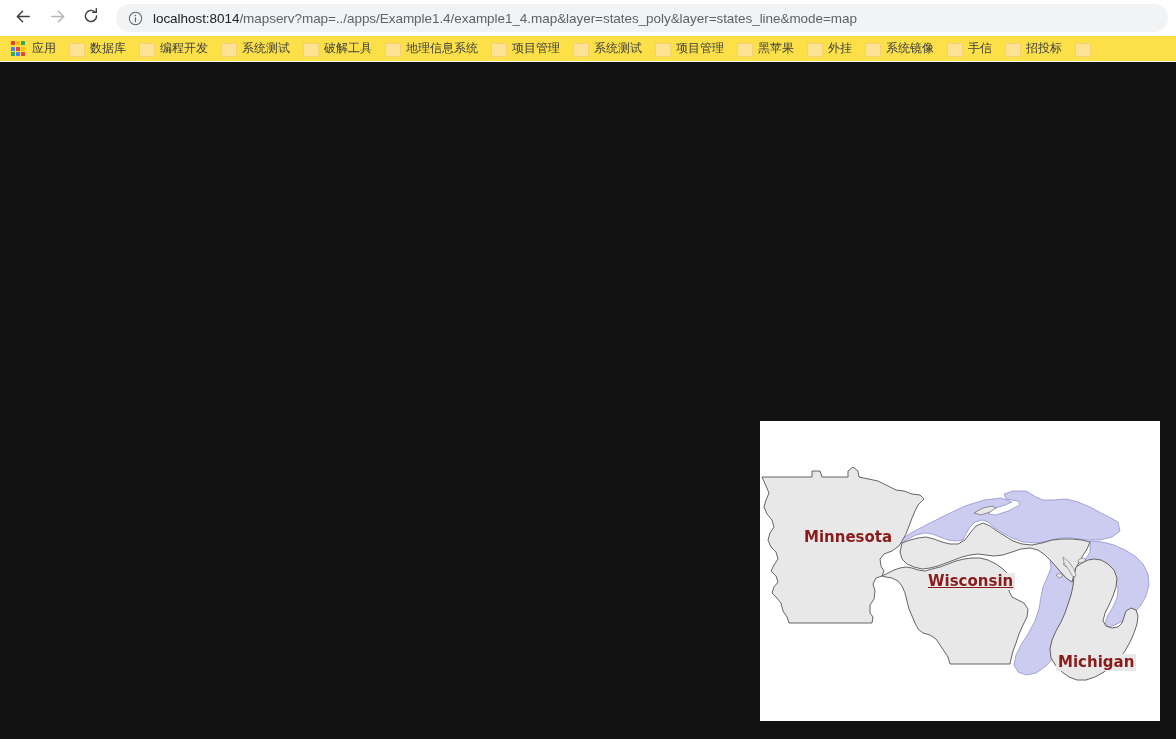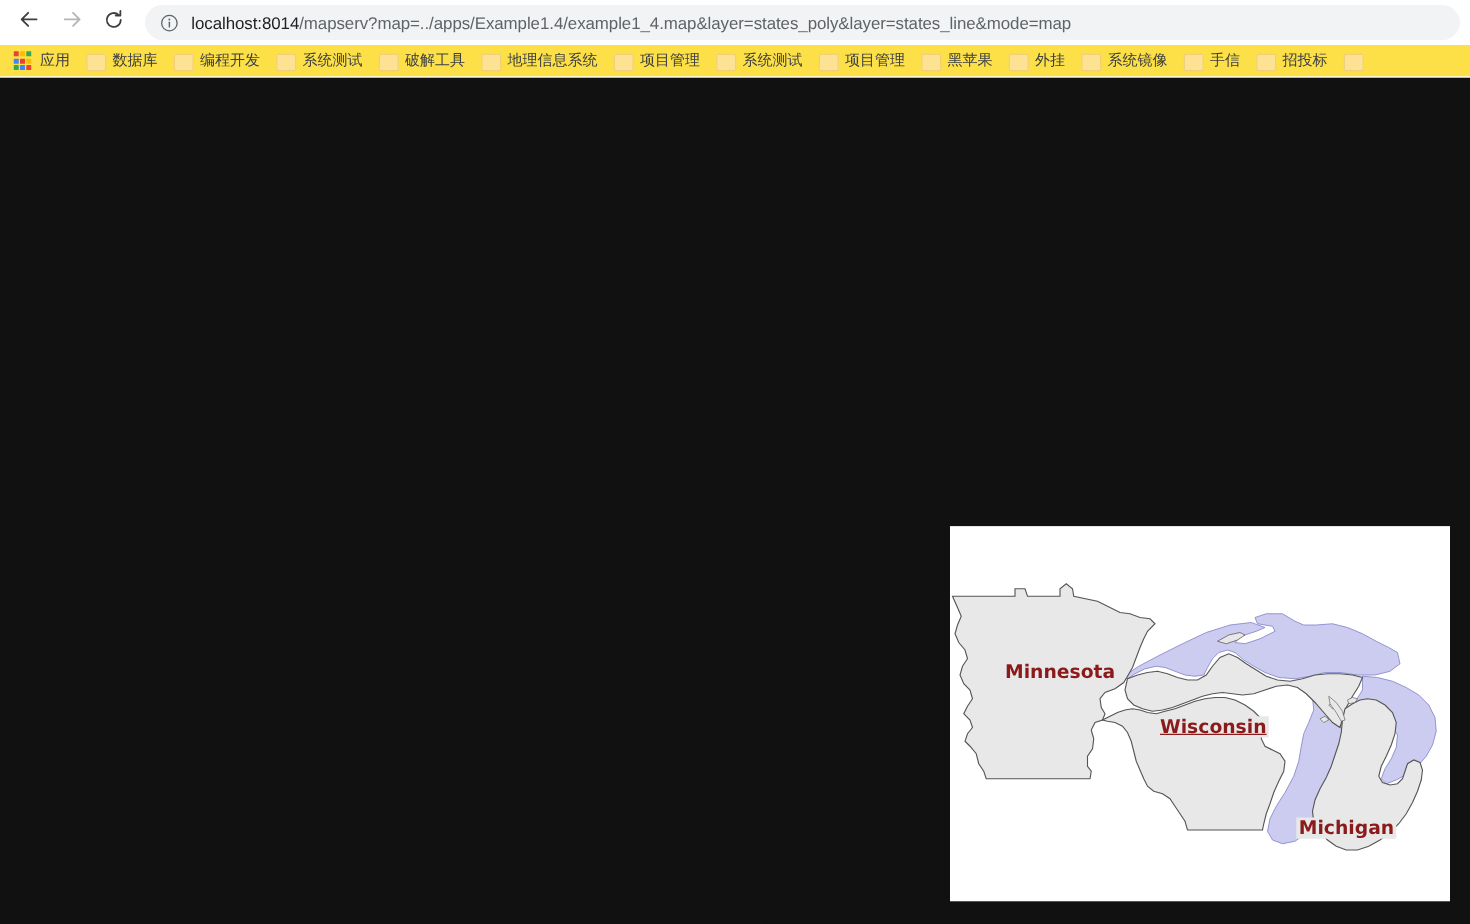--- a/index.html
+++ b/index.html
@@ -297,17 +297,17 @@
              L313,165 L314,155 Z"></path>
 
         <path fill="#e8e8e8" stroke="#555555" stroke-width="0.5" d="M318,139 L322,137 L326,138 L324,141 L319,142 Z
              M303,143 L307,141 L310,143 L306,146 Z
              M296,154 L300,152 L303,155 L299,157 Z"></path>
         <path fill="#e8e8e8" stroke="#555555" stroke-width="0.5" d="M303,136 L309,141 L314,148 L316,155 L313,156 L309,149 L304,142 Z"></path>
       </svg>
 
       <div class="maplabel" style="left:42px; top:108px;">Minnesota</div>
       <div class="maplabel" style="left:166px; top:152px;text-decoration:underline;">Wisconsin</div>
-      <div class="maplabel" style="left:277px; top:233px;">Michigan</div>
+      <div class="maplabel" style="left:296px; top:233px;">Michigan</div>
     </div>
 
   </div>
 </div>
 
 </body></html>

